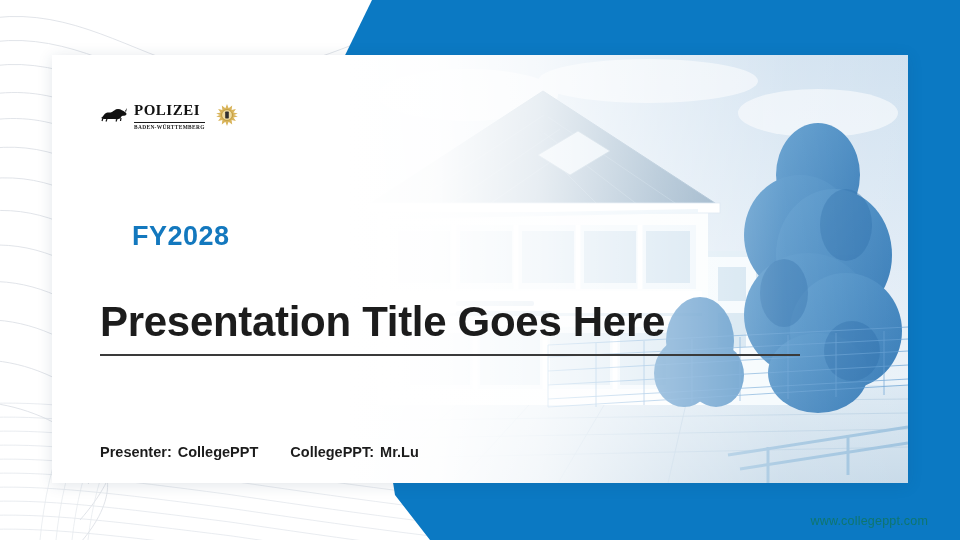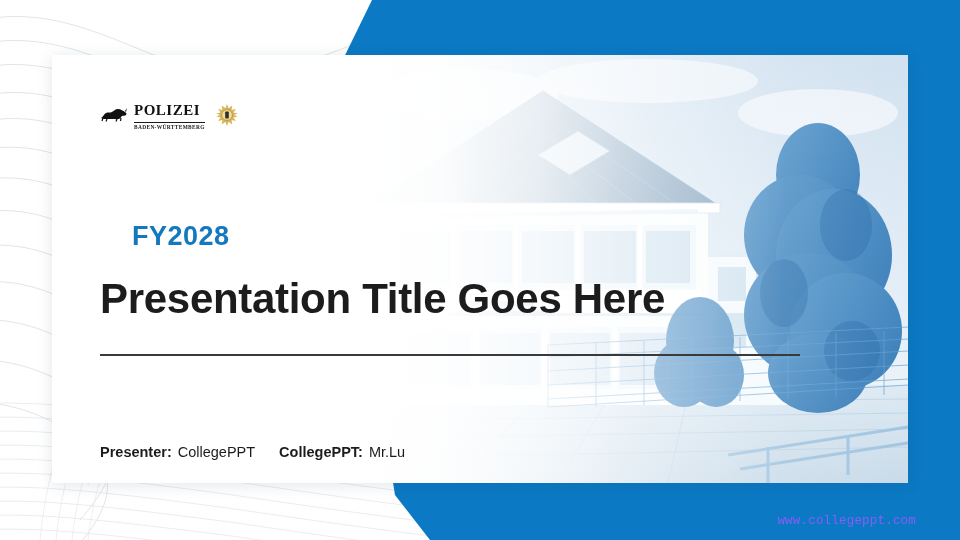--- a/index.html
+++ b/index.html
@@ -121,21 +121,21 @@
     font-size: 27px;
     font-weight: 700;
     letter-spacing: 0.5px;
     color: #1378BE;
     line-height: 1;
     margin-left: 32px;
   }
   .title {
     position: absolute;
     left: 48px;
-    top: 223px;
+    top: 246px;
     font-size: 42px;
     font-weight: 700;
     letter-spacing: -0.3px;
     color: #1c1c1c;
     line-height: 1;
     white-space: nowrap;
   }
   .divider {
     position: absolute;
     left: 48px;
@@ -152,39 +152,38 @@
     font-weight: 400;
     color: #3f3f3f;
     letter-spacing: 0.1px;
   }
   .credits {
     position: absolute;
     left: 48px;
     top: 389px;
     display: flex;
     align-items: baseline;
-    gap: 24px;
+    gap: 32px;
     font-size: 14.5px;
     color: #1c1c1c;
     white-space: nowrap;
   }
   .credit-group { display: flex; align-items: baseline; gap: 6px; }
   .credit-label { font-weight: 700; }
-  .credit-value { font-weight: 400; }
+  .credit-value { font-weight: 700; }
 
   
   .footer-url {
     position: absolute;
-    right: 44px;
+    right: 32px;
     bottom: 12px;
     z-index: 6;
-    color: #8b5cf6;
+    color: #0f766e;
     font-size: 12.5px;
     letter-spacing: 0.2px;
-    font-family: Liberation Mono, monospace;
   }
 </style>
 </head>
 <body>
 
 <div id="slide">
 
   <div class="contour-layer">
     <svg viewBox="0 0 960 540" xmlns="http://www.w3.org/2000/svg">
       <rect width="960" height="540" fill="#ffffff"></rect>

